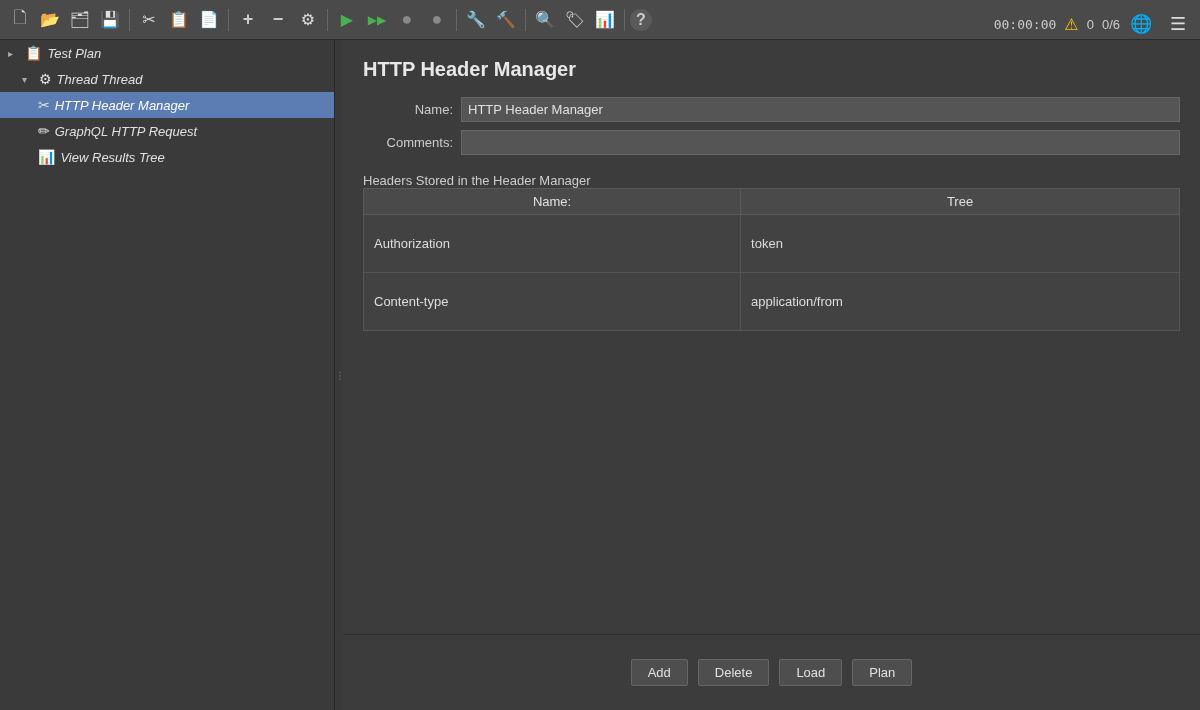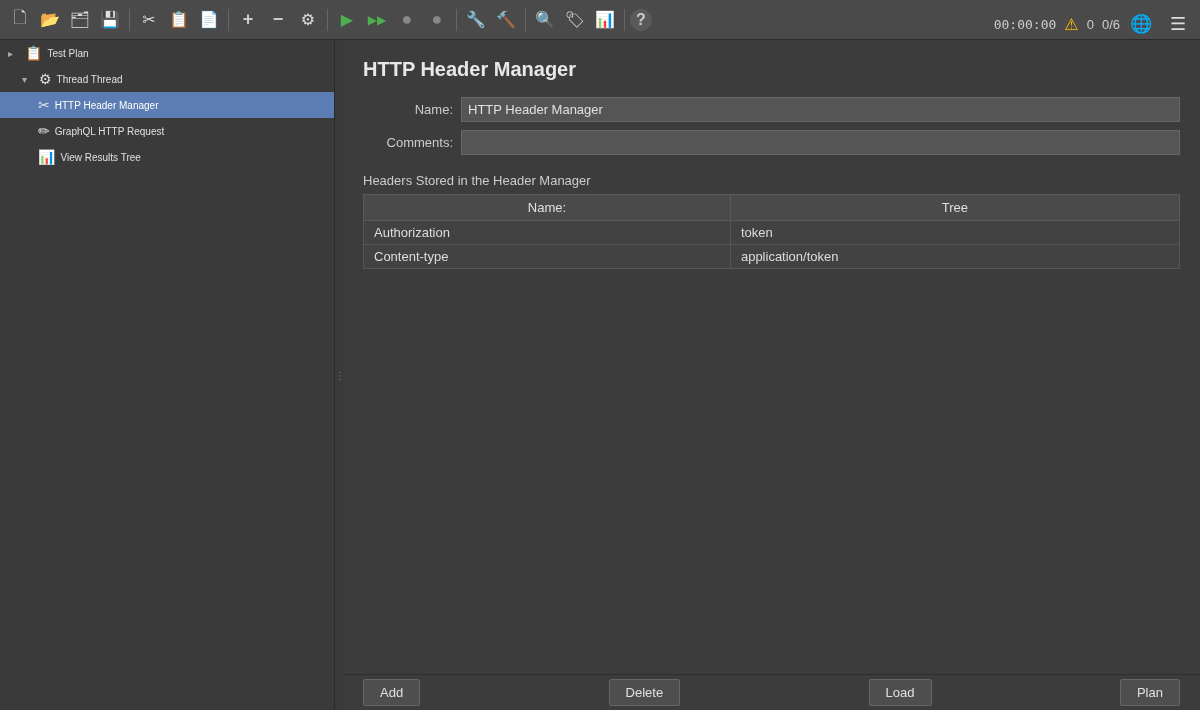--- a/index.html
+++ b/index.html
@@ -61,21 +61,21 @@
       display: flex;
       align-items: center;
       padding: 5px 8px;
       cursor: pointer;
       white-space: nowrap;
       gap: 5px;
     }
     .tree-item.selected { background: #5b7db3; color: #fff; }
     .tree-toggle { font-size: 10px; color: #aaa; width: 12px; }
     .tree-icon { font-size: 14px; }
-    .tree-label { font-size: 10px; }
+    .tree-label { font-size: 13px; font-style: italic; }
 
     
     #resize-handle {
       width: 8px;
       background: #3a3a3a;
       display: flex;
       align-items: center;
       justify-content: center;
       cursor: col-resize;
       color: #777;
@@ -133,50 +133,49 @@
     
     .table-section {
       margin-top: 10px;
       flex: 1;
       display: flex;
       flex-direction: column;
       overflow: hidden;
     }
     .table-section-title {
       color: #ccc;
-      margin-bottom: 6px;
       font-size: 13px;
     }
     .headers-table {
       width: 100%;
       border-collapse: collapse;
       font-size: 13px;
     }
     .headers-table th {
       background: #4a4a4a;
       color: #e0e0e0;
       padding: 5px 10px;
       text-align: center;
       border: 1px solid #5a5a5a;
       font-weight: normal;
     }
     .headers-table td {
       background: #424242;
       color: #ddd;
-      padding: 4px 10px;
+      padding: 21px 10px;
       border: 1px solid #555;
     }
 
     
     #footer-buttons {
       display: flex;
-      justify-content: space-between;
+      justify-content: center;
       align-items: center;
       gap: 10px;
-      padding: 4px 20px;
+      padding: 24px 20px;
       background: #3c3c3c;
       border-top: 1px solid #2e2e2e;
     }
     .footer-btn {
       background: #4e4e4e;
       border: 1px solid #666;
       color: #e0e0e0;
       padding: 5px 16px;
       font-size: 13px;
       cursor: pointer;
@@ -303,21 +302,21 @@
                 <th>Tree</th>
               </tr>
             </thead>
             <tbody id="table-body">
             <tr>
                   <td>Authorization</td>
                   <td>token</td>
                 </tr>
                 <tr>
                   <td>Content-type</td>
-                  <td>application/token</td>
+                  <td>application/from</td>
                 </tr>
               </tbody>
           </table>
         </div>
       </div>
     </div>
 
     <div id="footer-buttons">
       <button class="footer-btn">Add</button>
       <button class="footer-btn">Delete</button>

